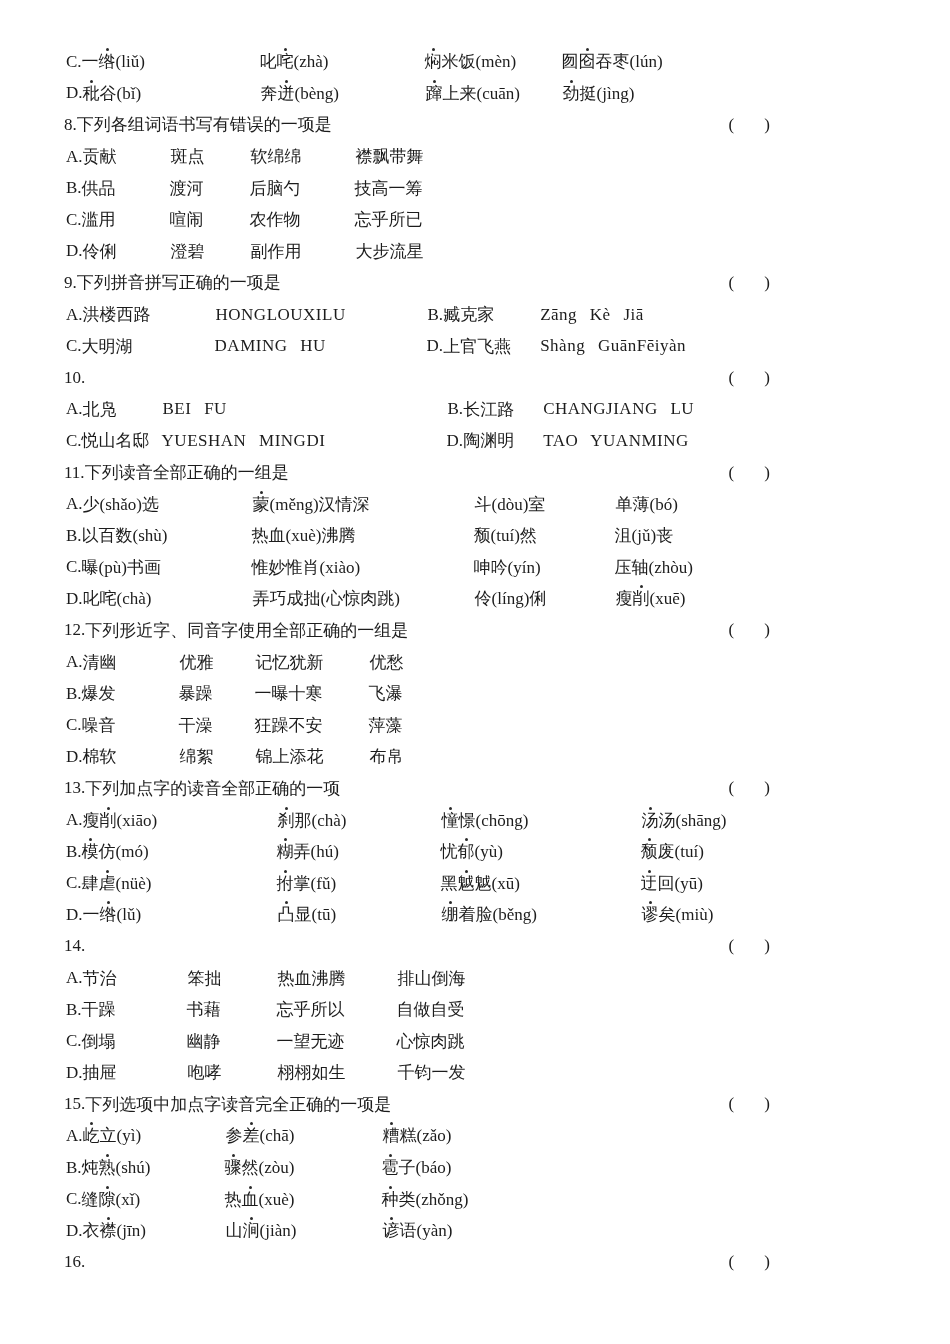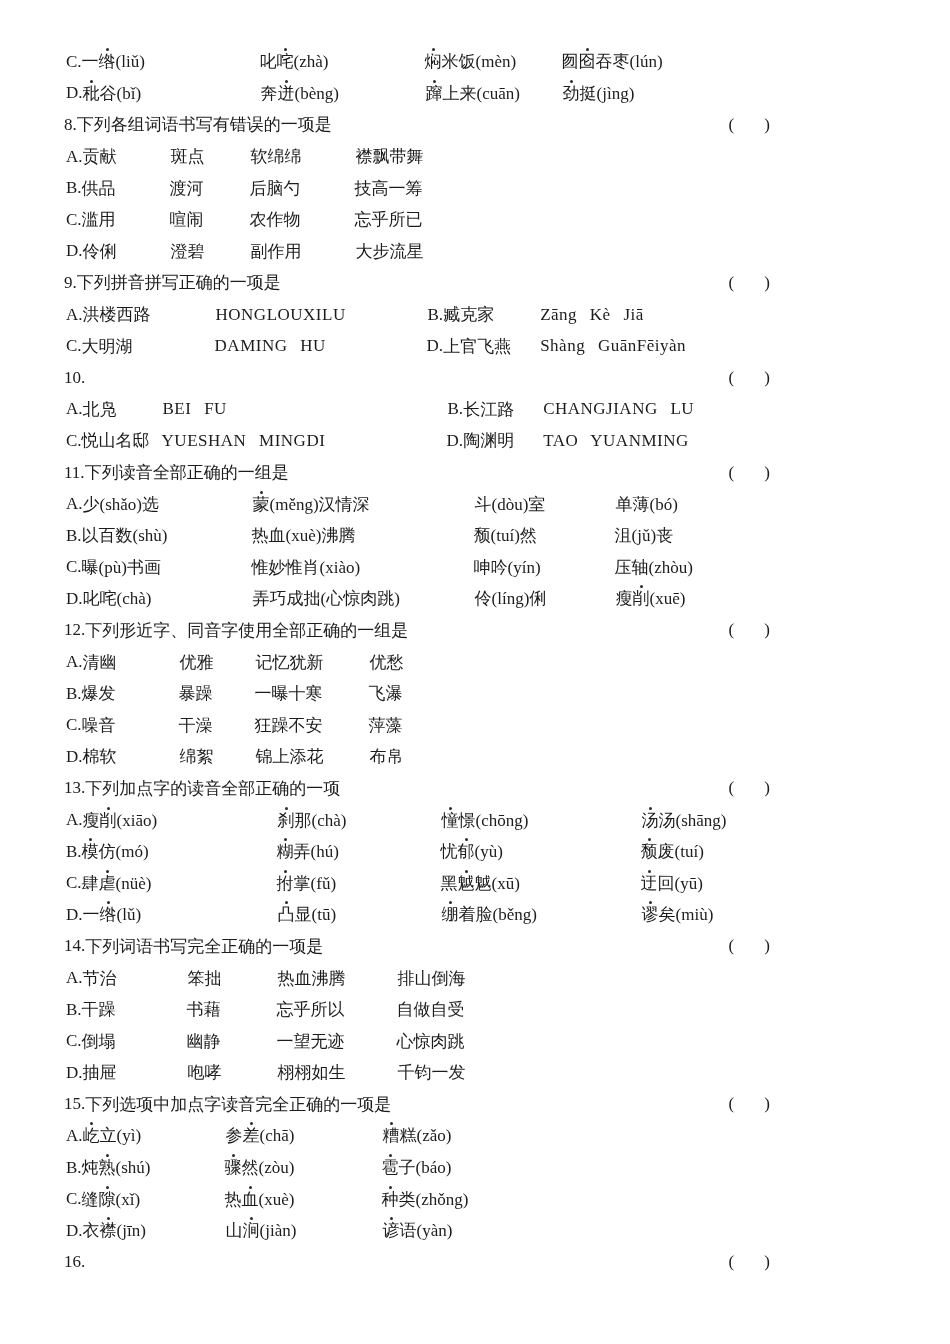--- a/index.html
+++ b/index.html
@@ -223,21 +223,20 @@
   <div class="opt q13c">
     <span class="lab">D.</span>
     <span class="it it1">一<span class="dt">绺</span>(lǔ)</span>
     <span class="it it2"><span class="dt">凸</span>显(tū)</span>
     <span class="it it3"><span class="dt">绷</span>着脸(běng)</span>
     <span class="it"><span class="dt">谬</span>矣(miù)</span>
   </div>
 
   <div class="qt">
     <span class="qnum">14.</span>
-    <span class="qtext">下列词语书写完全正确的一项是</span>
     <span class="blank">( )</span>
   </div>
   <div class="opt q14c">
     <span class="lab">A.</span>
     <span class="it it1">节治</span>
     <span class="it it2">笨拙</span>
     <span class="it it3">热血沸腾</span>
     <span class="it">排山倒海</span>
   </div>
   <div class="opt q14c">

